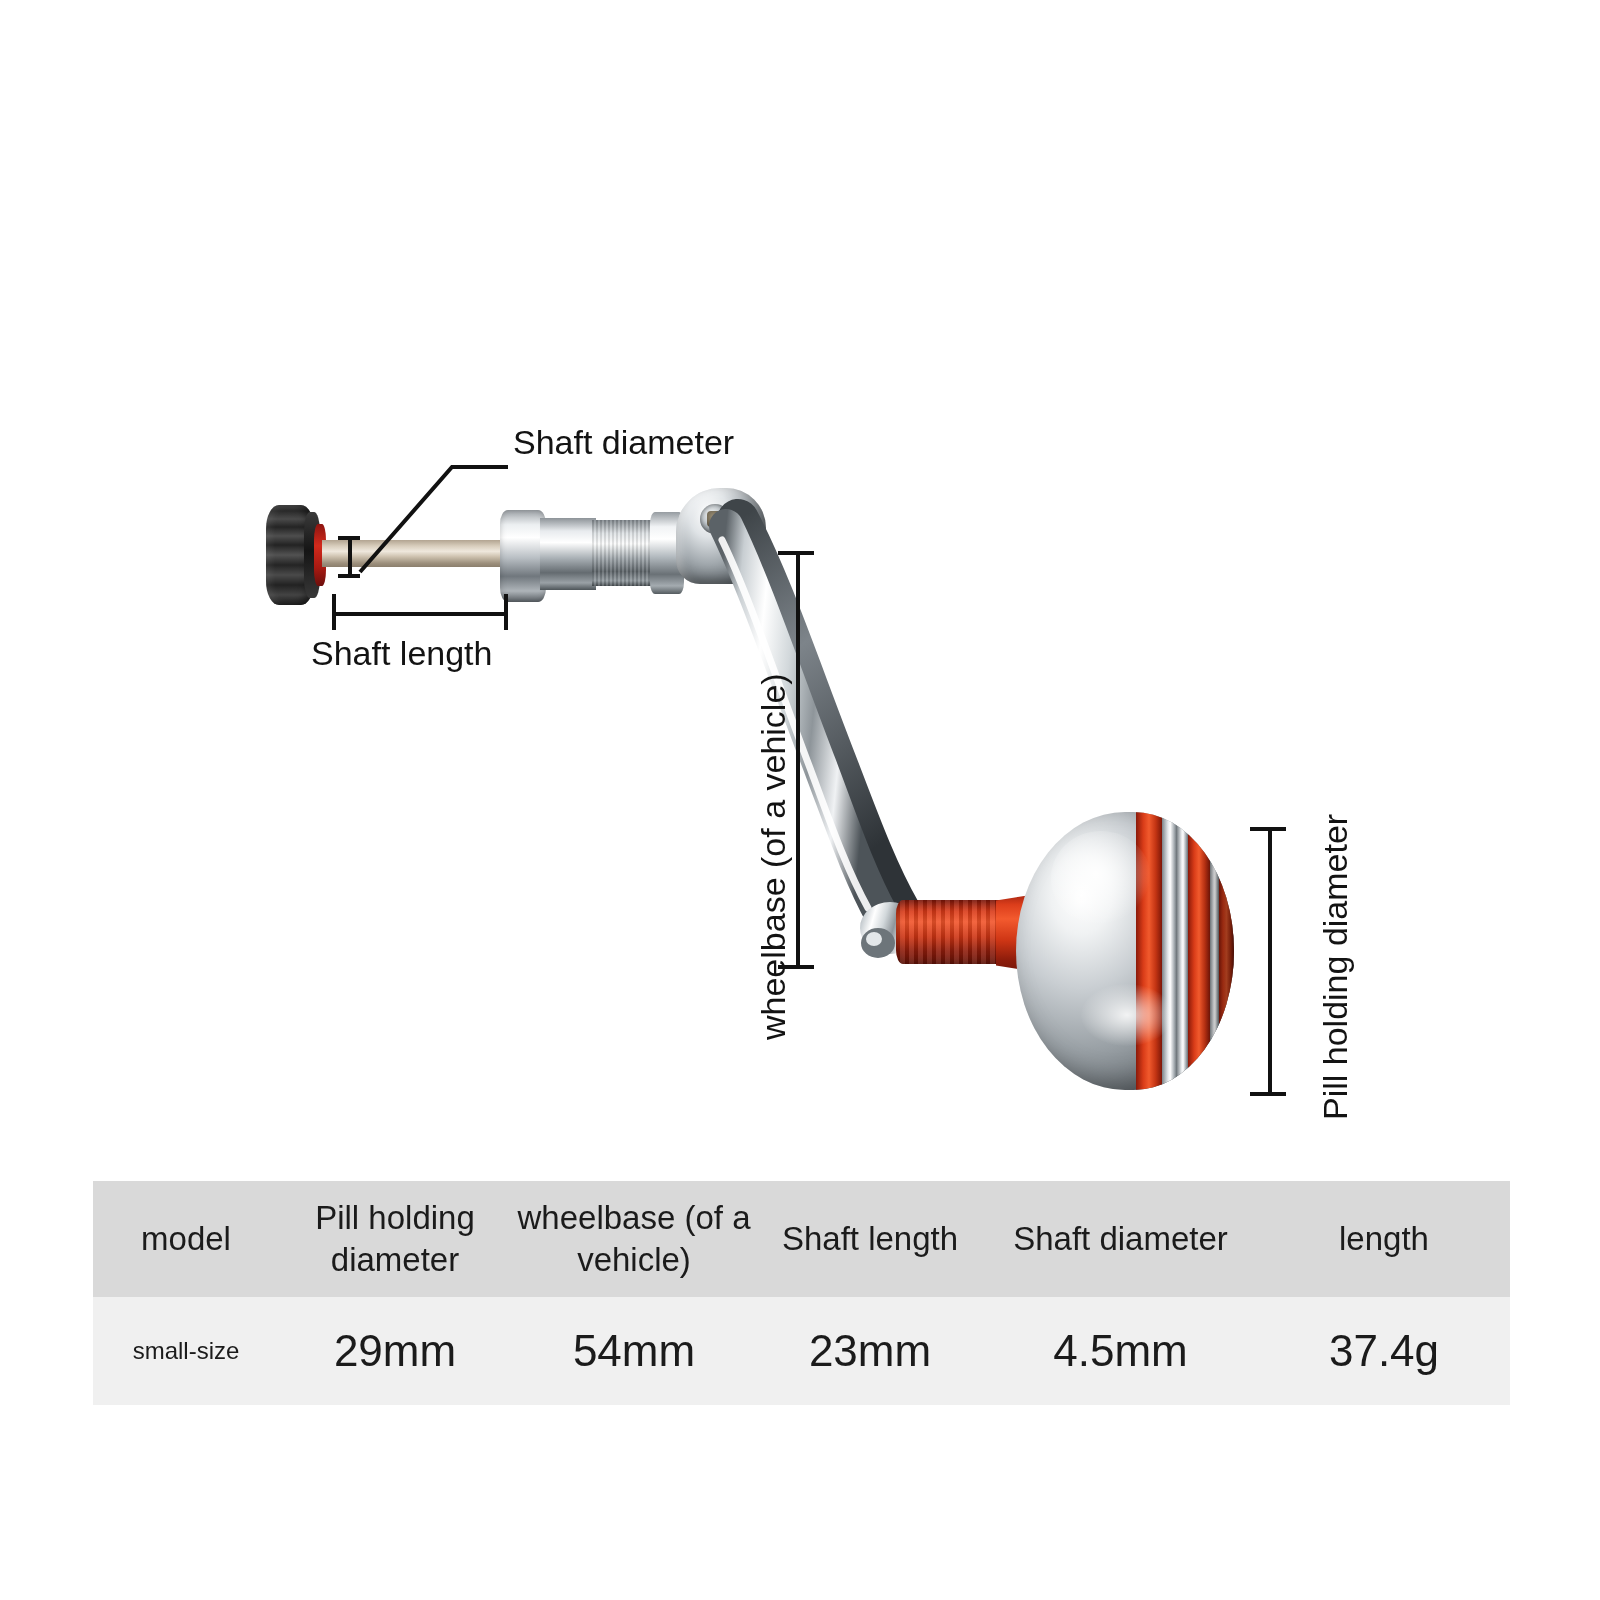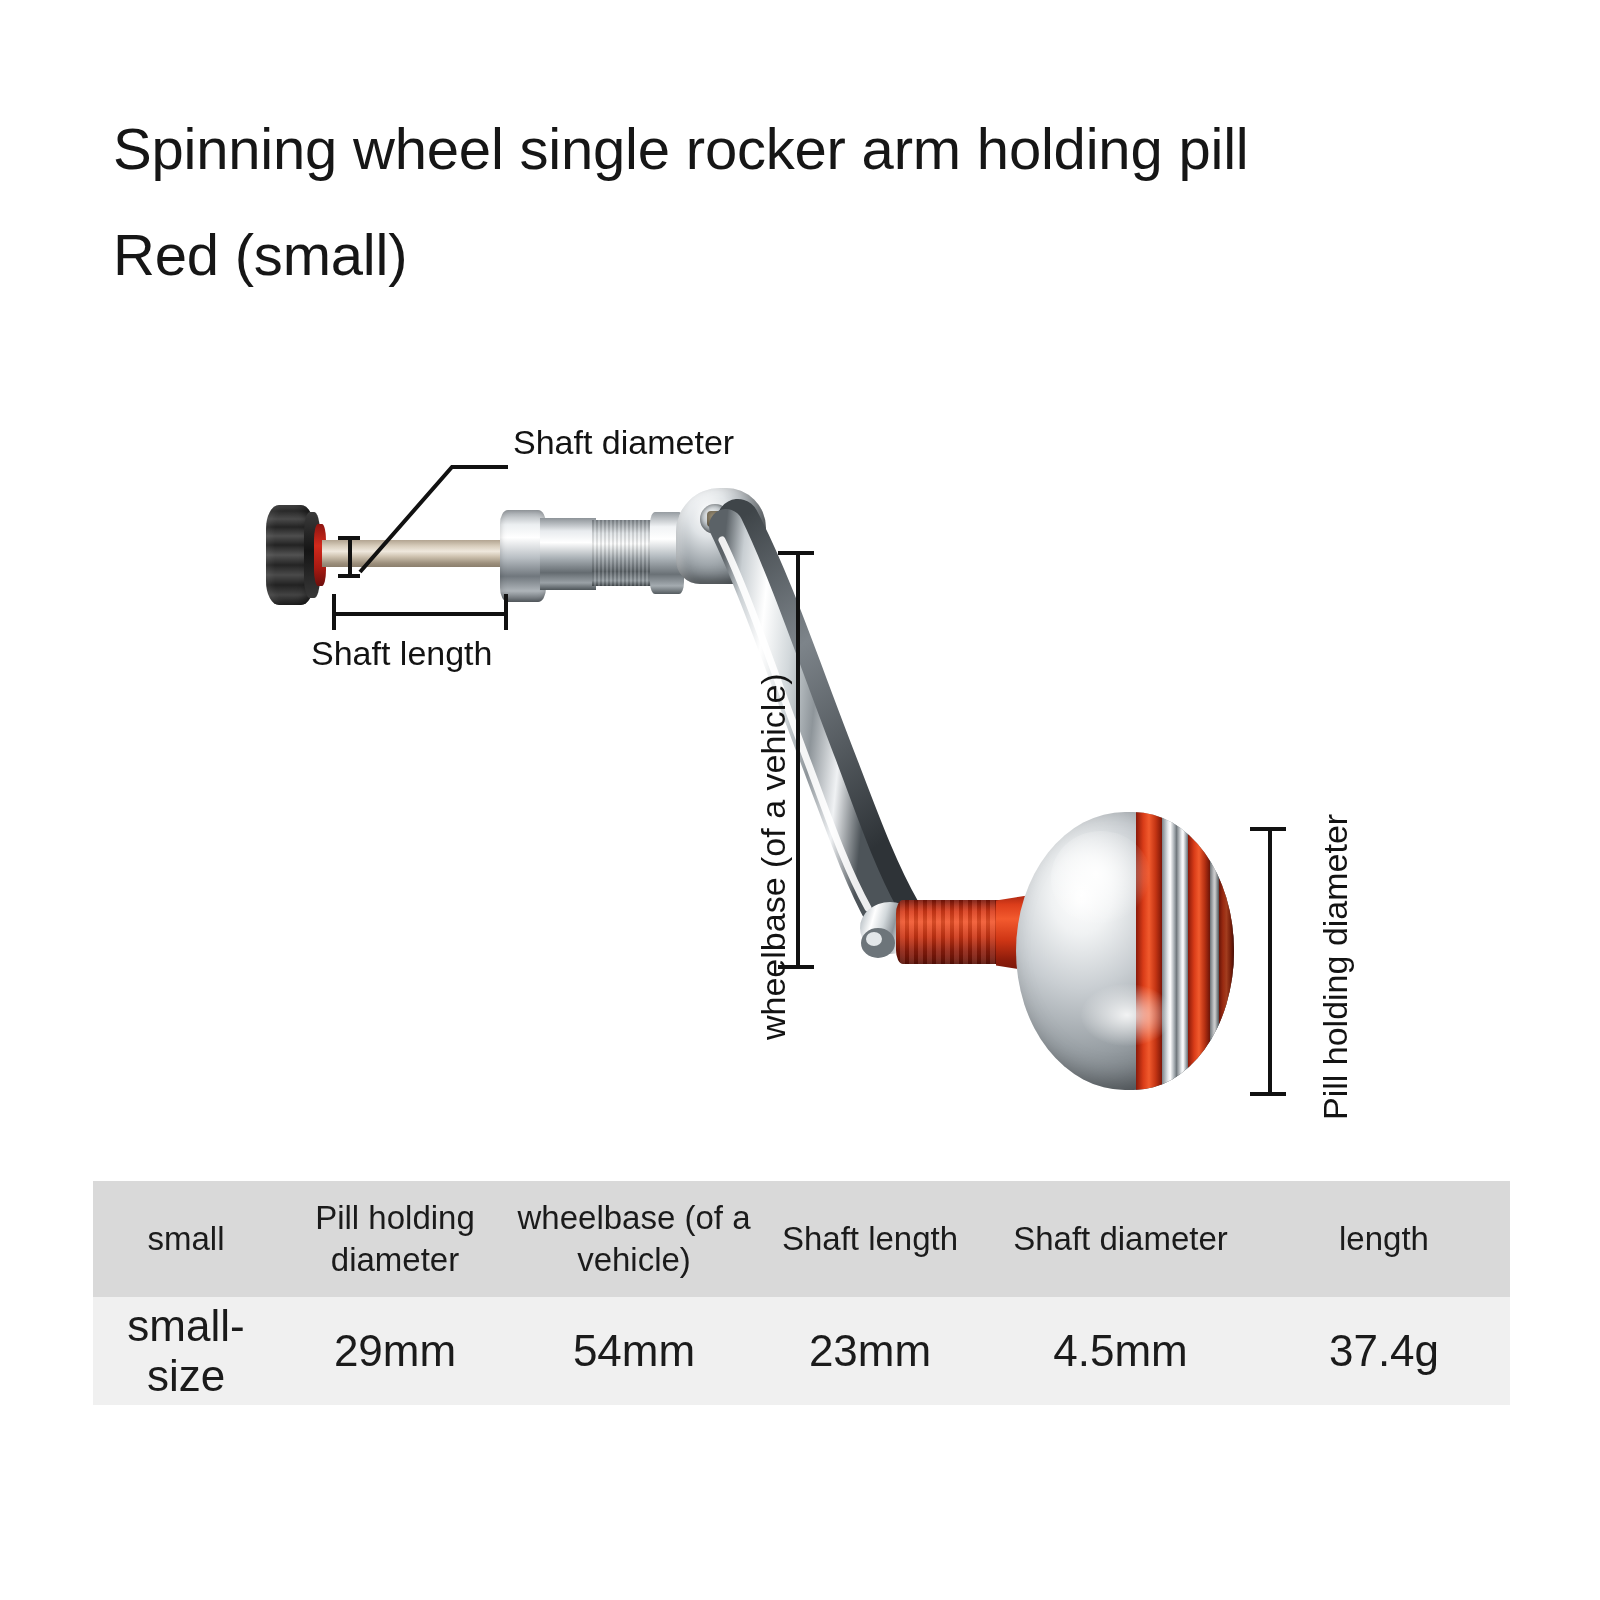--- a/index.html
+++ b/index.html
@@ -314,39 +314,35 @@
     height: 116px;
     font-size: 33px;
     line-height: 1.28;
   }
   #spec-table tbody td {
     background: #f0f0f0;
     height: 108px;
     font-size: 44px;
   }
   #spec-table tbody td.model-cell {
-    font-size: 44px;
+    font-size: 24px;
     text-align: center;
   }
   .col-model    { width: 186px; }
   .col-pill     { width: 232px; }
   .col-wheel    { width: 246px; }
   .col-slen     { width: 226px; }
   .col-sdia     { width: 275px; }
   .col-weight   { width: 252px; }
 </style>
 </head>
 <body>
 
 <div id="page">
 
-  <div id="title-block">
-    <div class="title-line">Spinning wheel single rocker arm holding pill</div>
-    <div class="title-line">Red (small)</div>
-  </div>
 
   <div id="stage">
 
     <div class="cap"></div>
     <div class="cap-face"></div>
     <div class="red-washer"></div>
     <div class="shaft"></div>
     <div class="ferrule-a"></div>
     <div class="ferrule-b"></div>
     <div class="ferrule-c"></div>
@@ -433,21 +429,21 @@
     <colgroup>
       <col class="col-model">
         <col class="col-pill">
         <col class="col-wheel">
       <col class="col-slen">
         <col class="col-sdia">
         <col class="col-weight">
     </colgroup>
     <thead>
       <tr>
-        <th>small</th>
+        <th>model</th>
         <th>Pill holding diameter</th>
         <th>wheelbase (of a vehicle)</th>
         <th>Shaft length</th>
         <th>Shaft diameter</th>
         <th>length</th>
       </tr>
     </thead>
     <tbody>
       <tr>
         <td class="model-cell">small-size</td>

